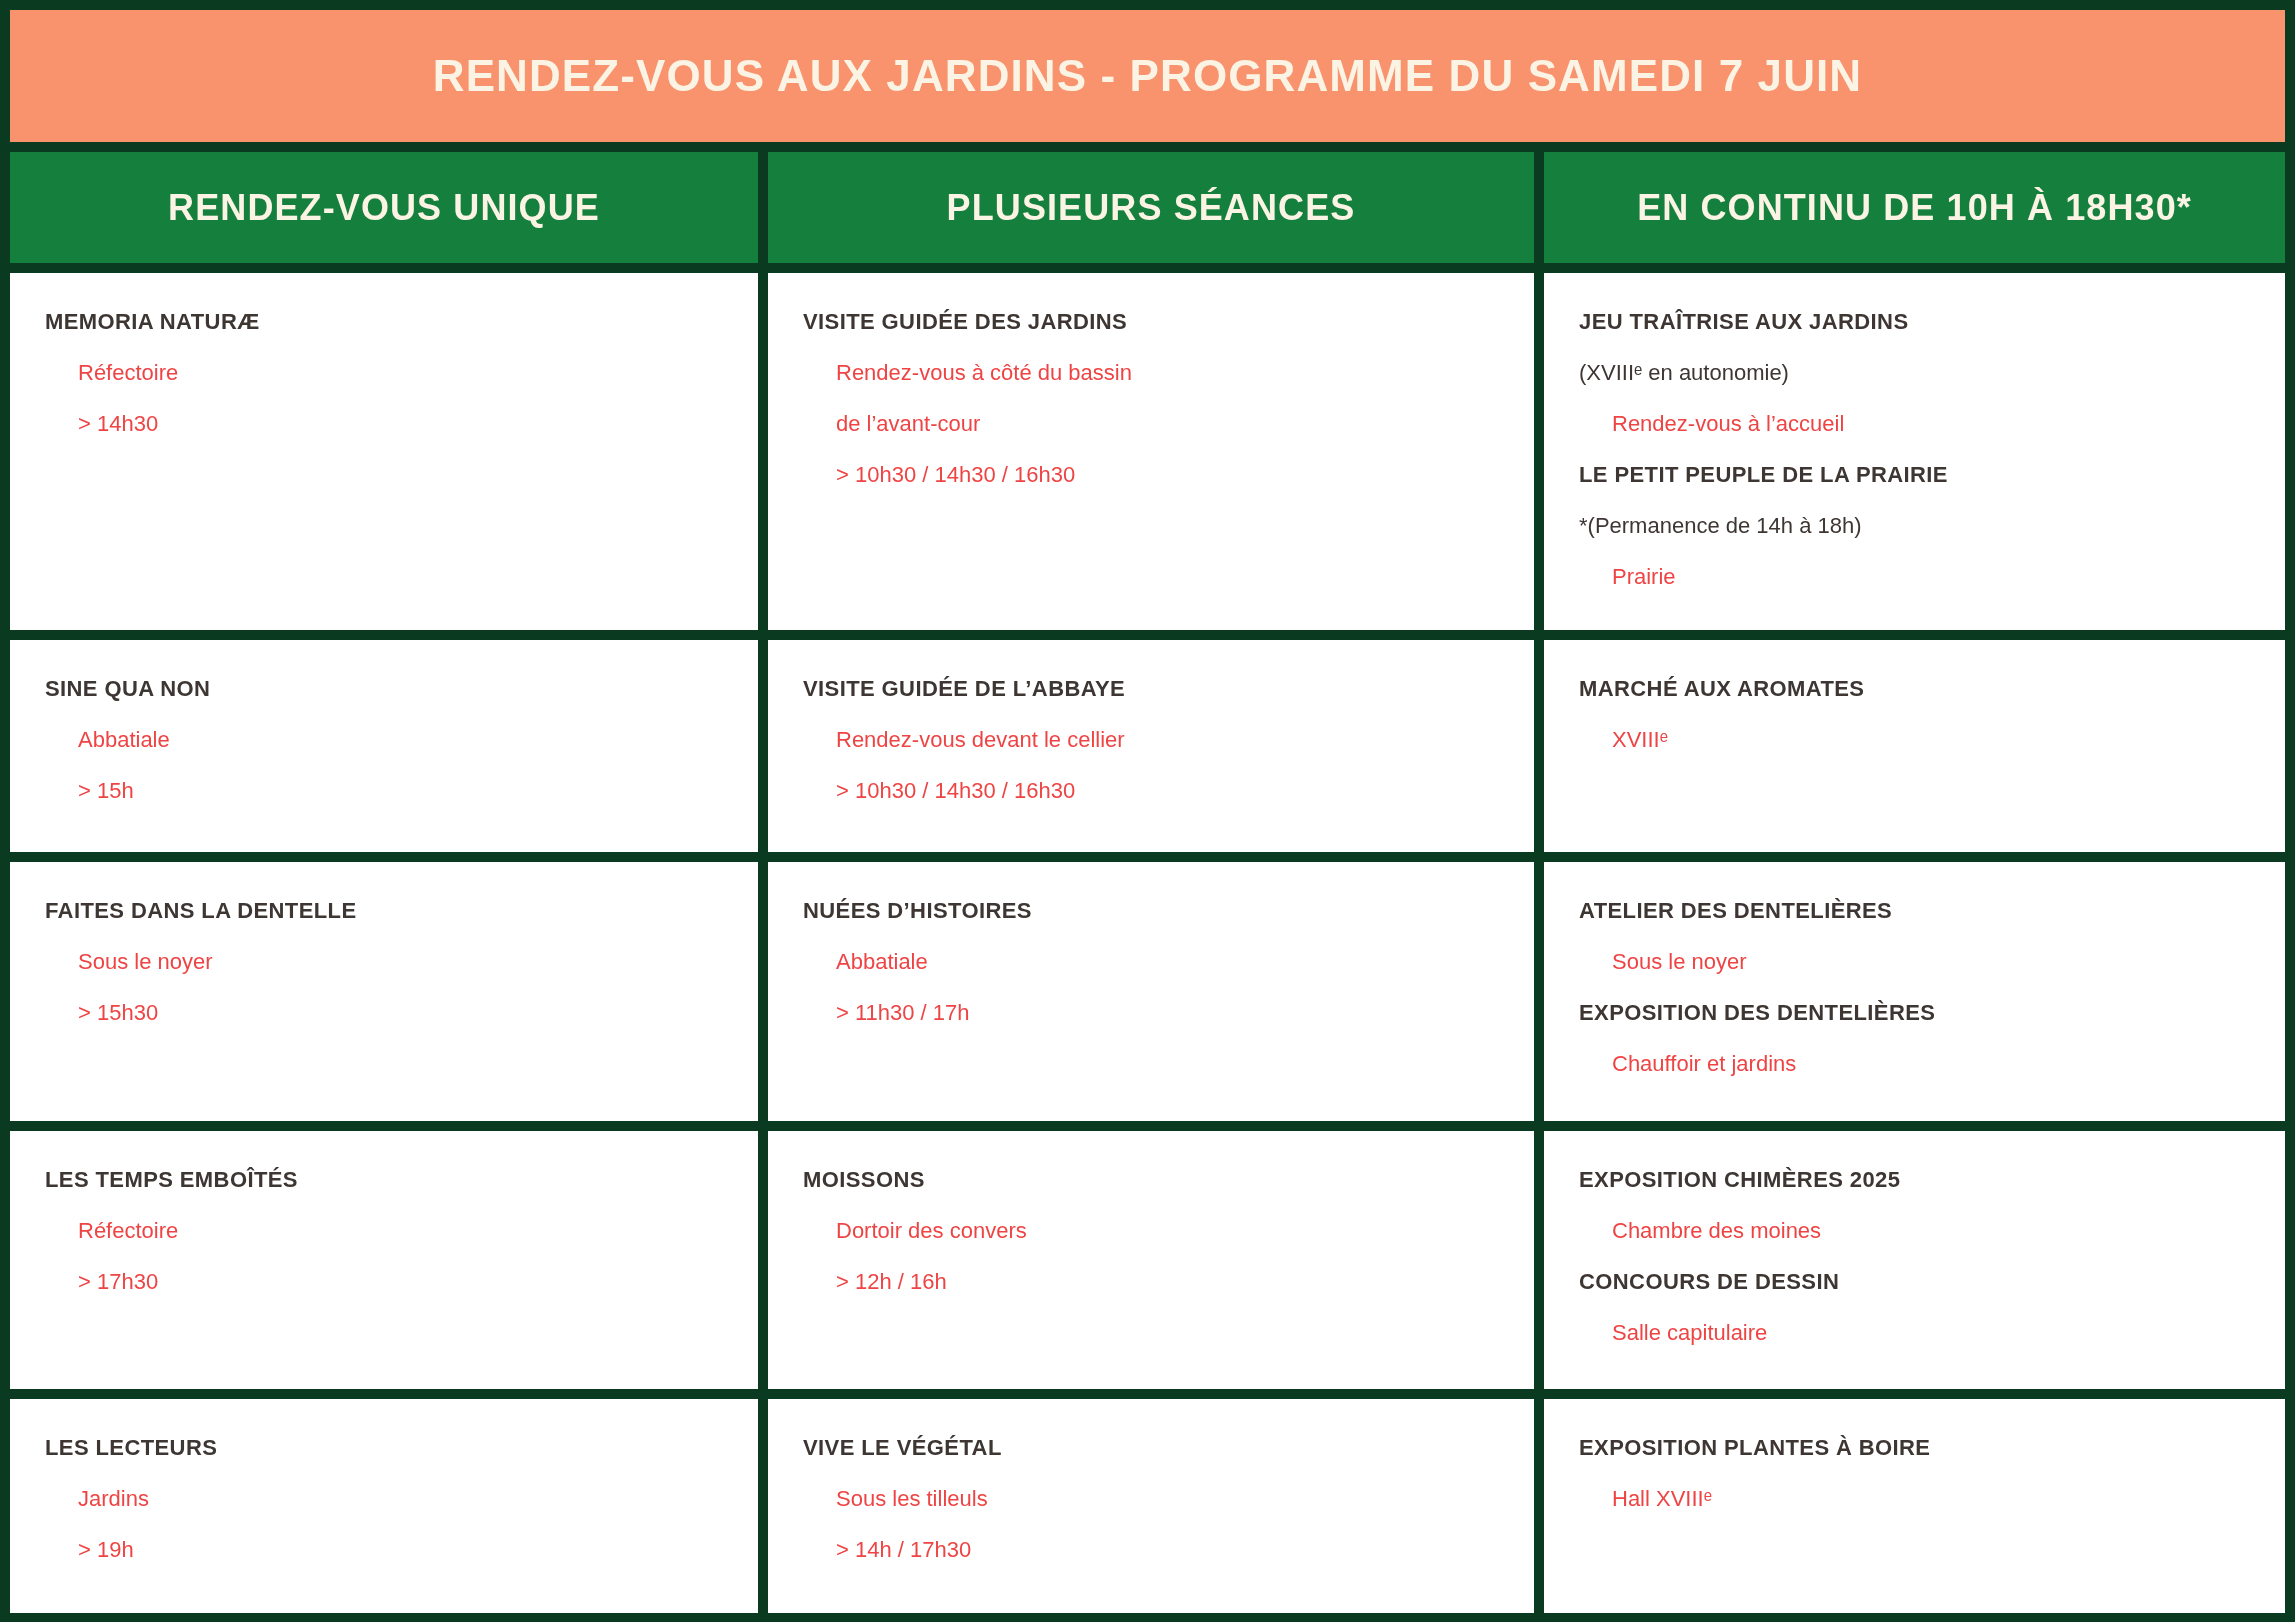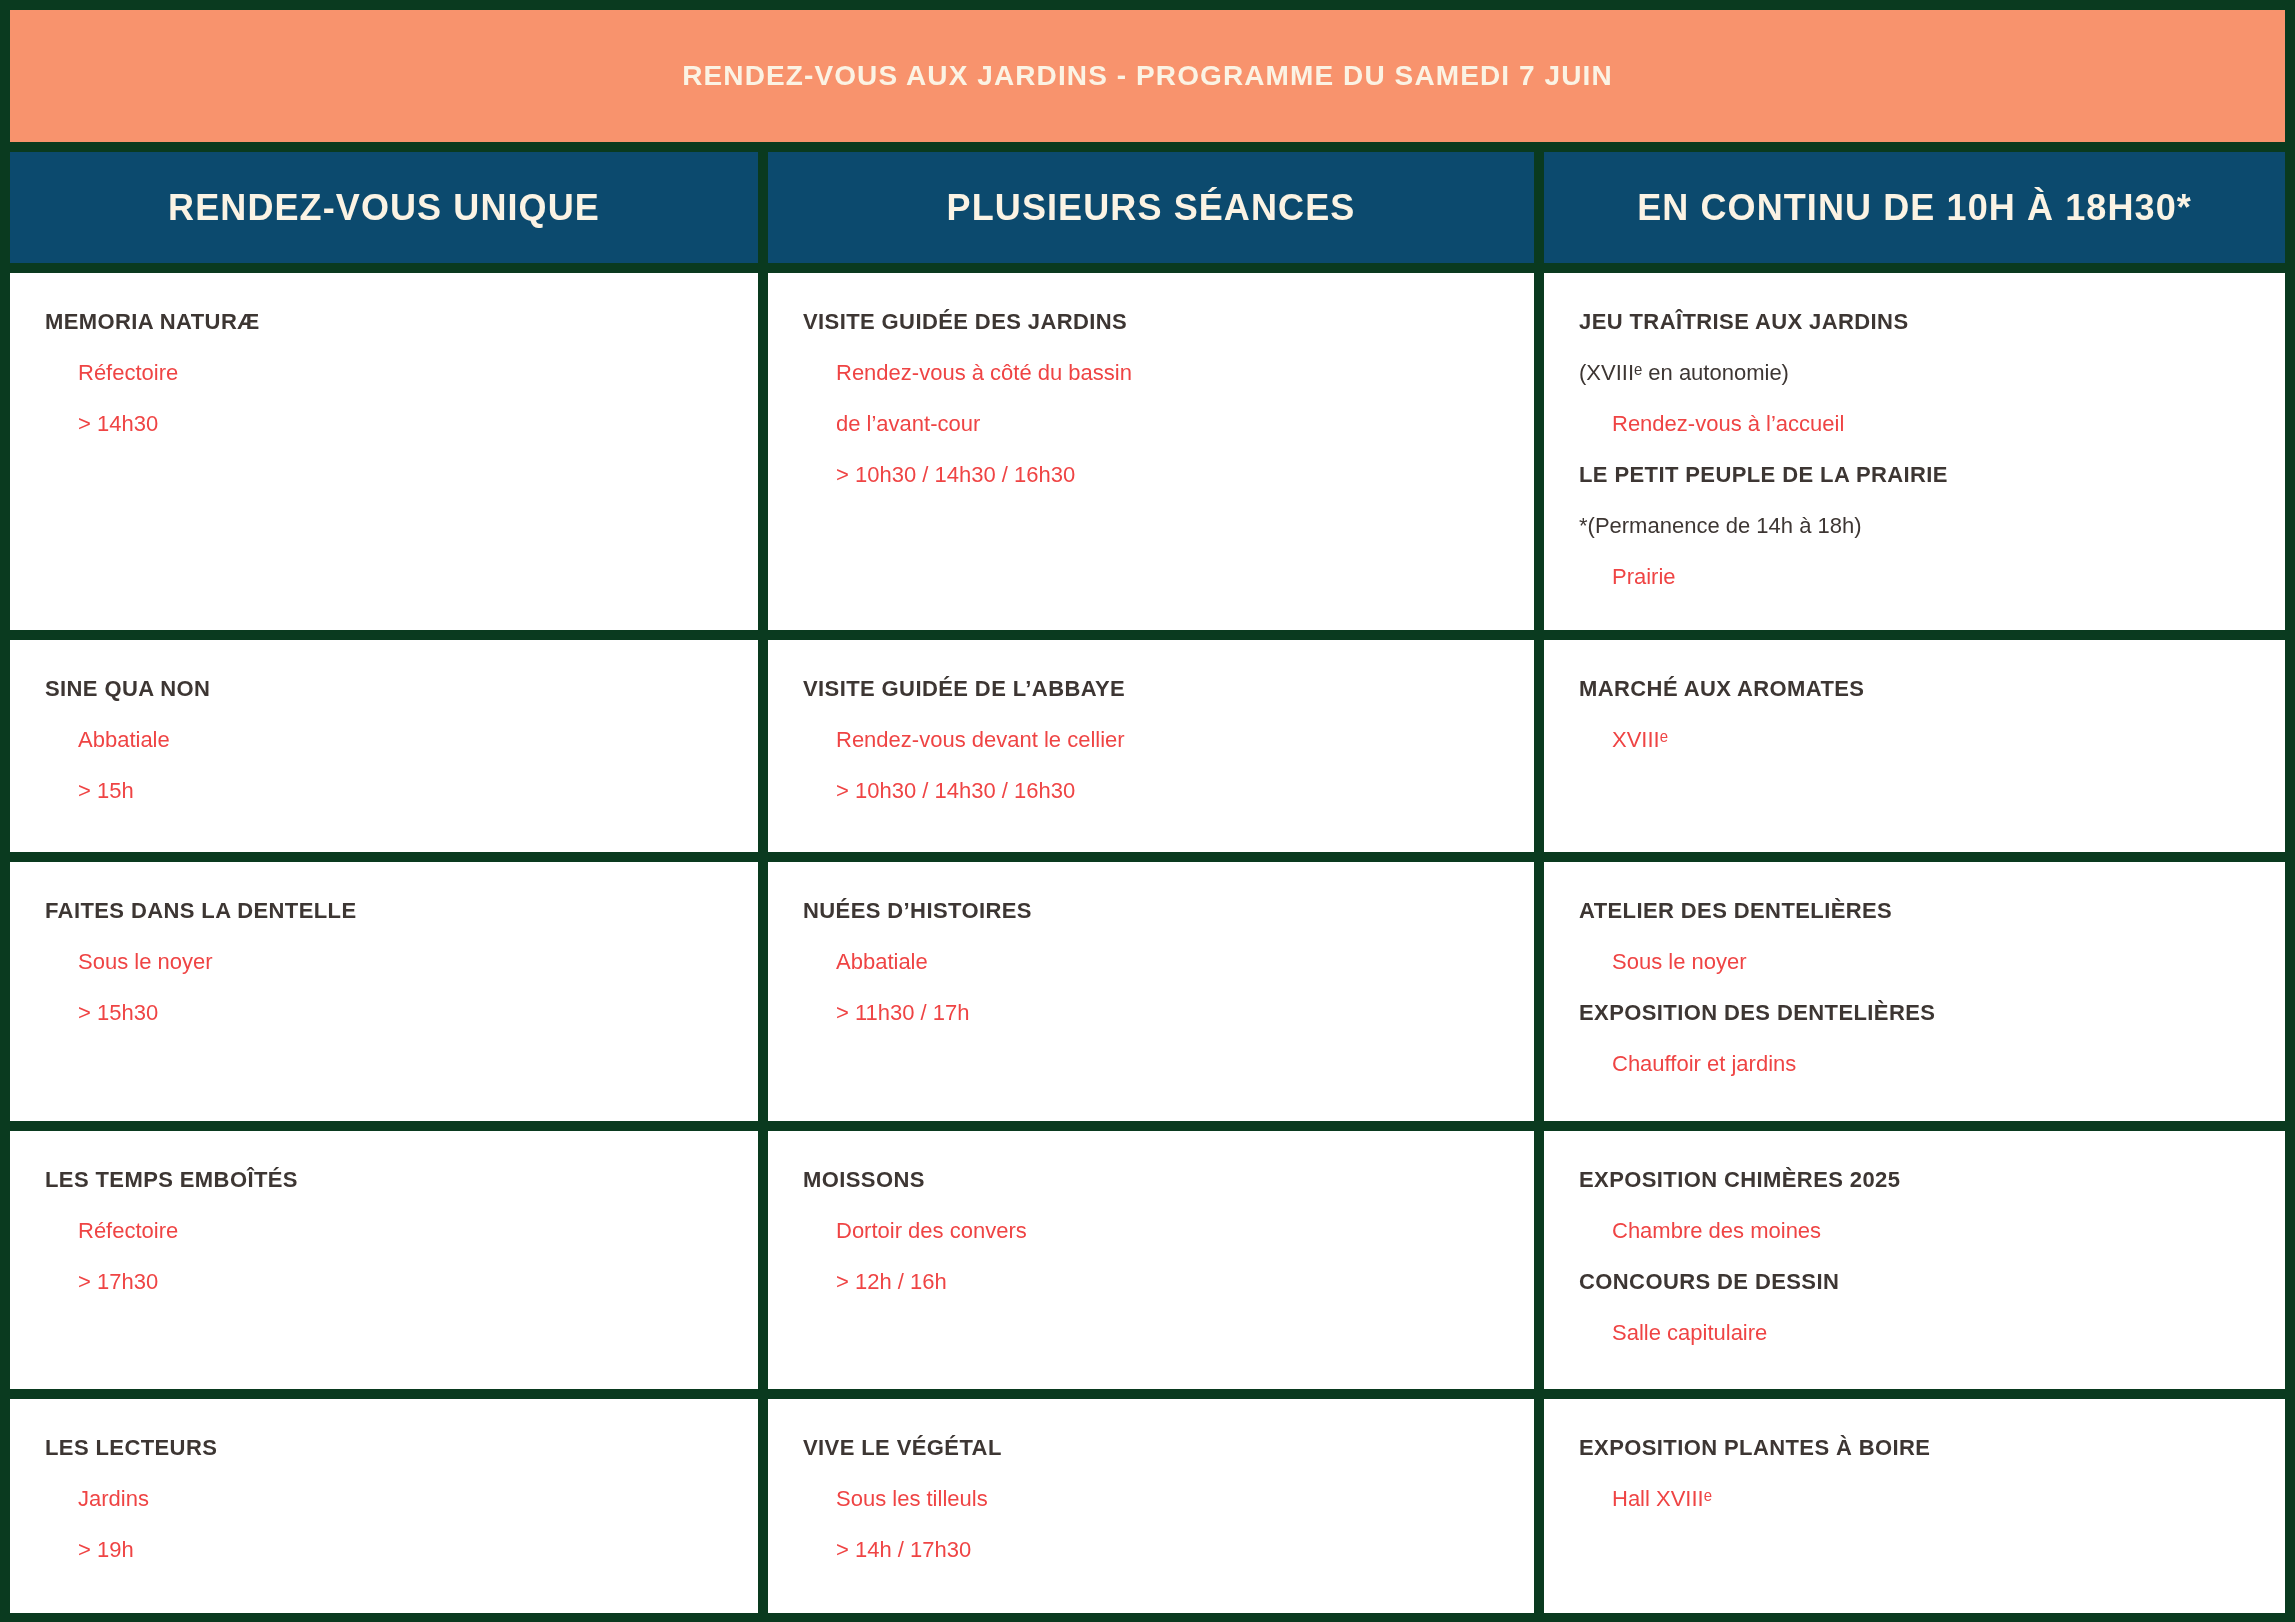--- a/index.html
+++ b/index.html
@@ -19,25 +19,25 @@
     padding: 10px;
   }
   .banner {
     grid-column: 1 / -1;
     background: #f8936d;
     color: #fbf3e4;
     display: flex;
     align-items: center;
     justify-content: center;
     font-weight: 700;
-    font-size: 28px;
+    font-size: 44px;
     letter-spacing: 1.1px;
   }
   .colhead {
-    background: #0c4a6e;
+    background: #15803d;
     color: #fbf3e4;
     display: flex;
     align-items: center;
     justify-content: center;
     font-weight: 700;
     font-size: 36px;
     letter-spacing: 1.1px;
     text-align: center;
   }
   .cell {

